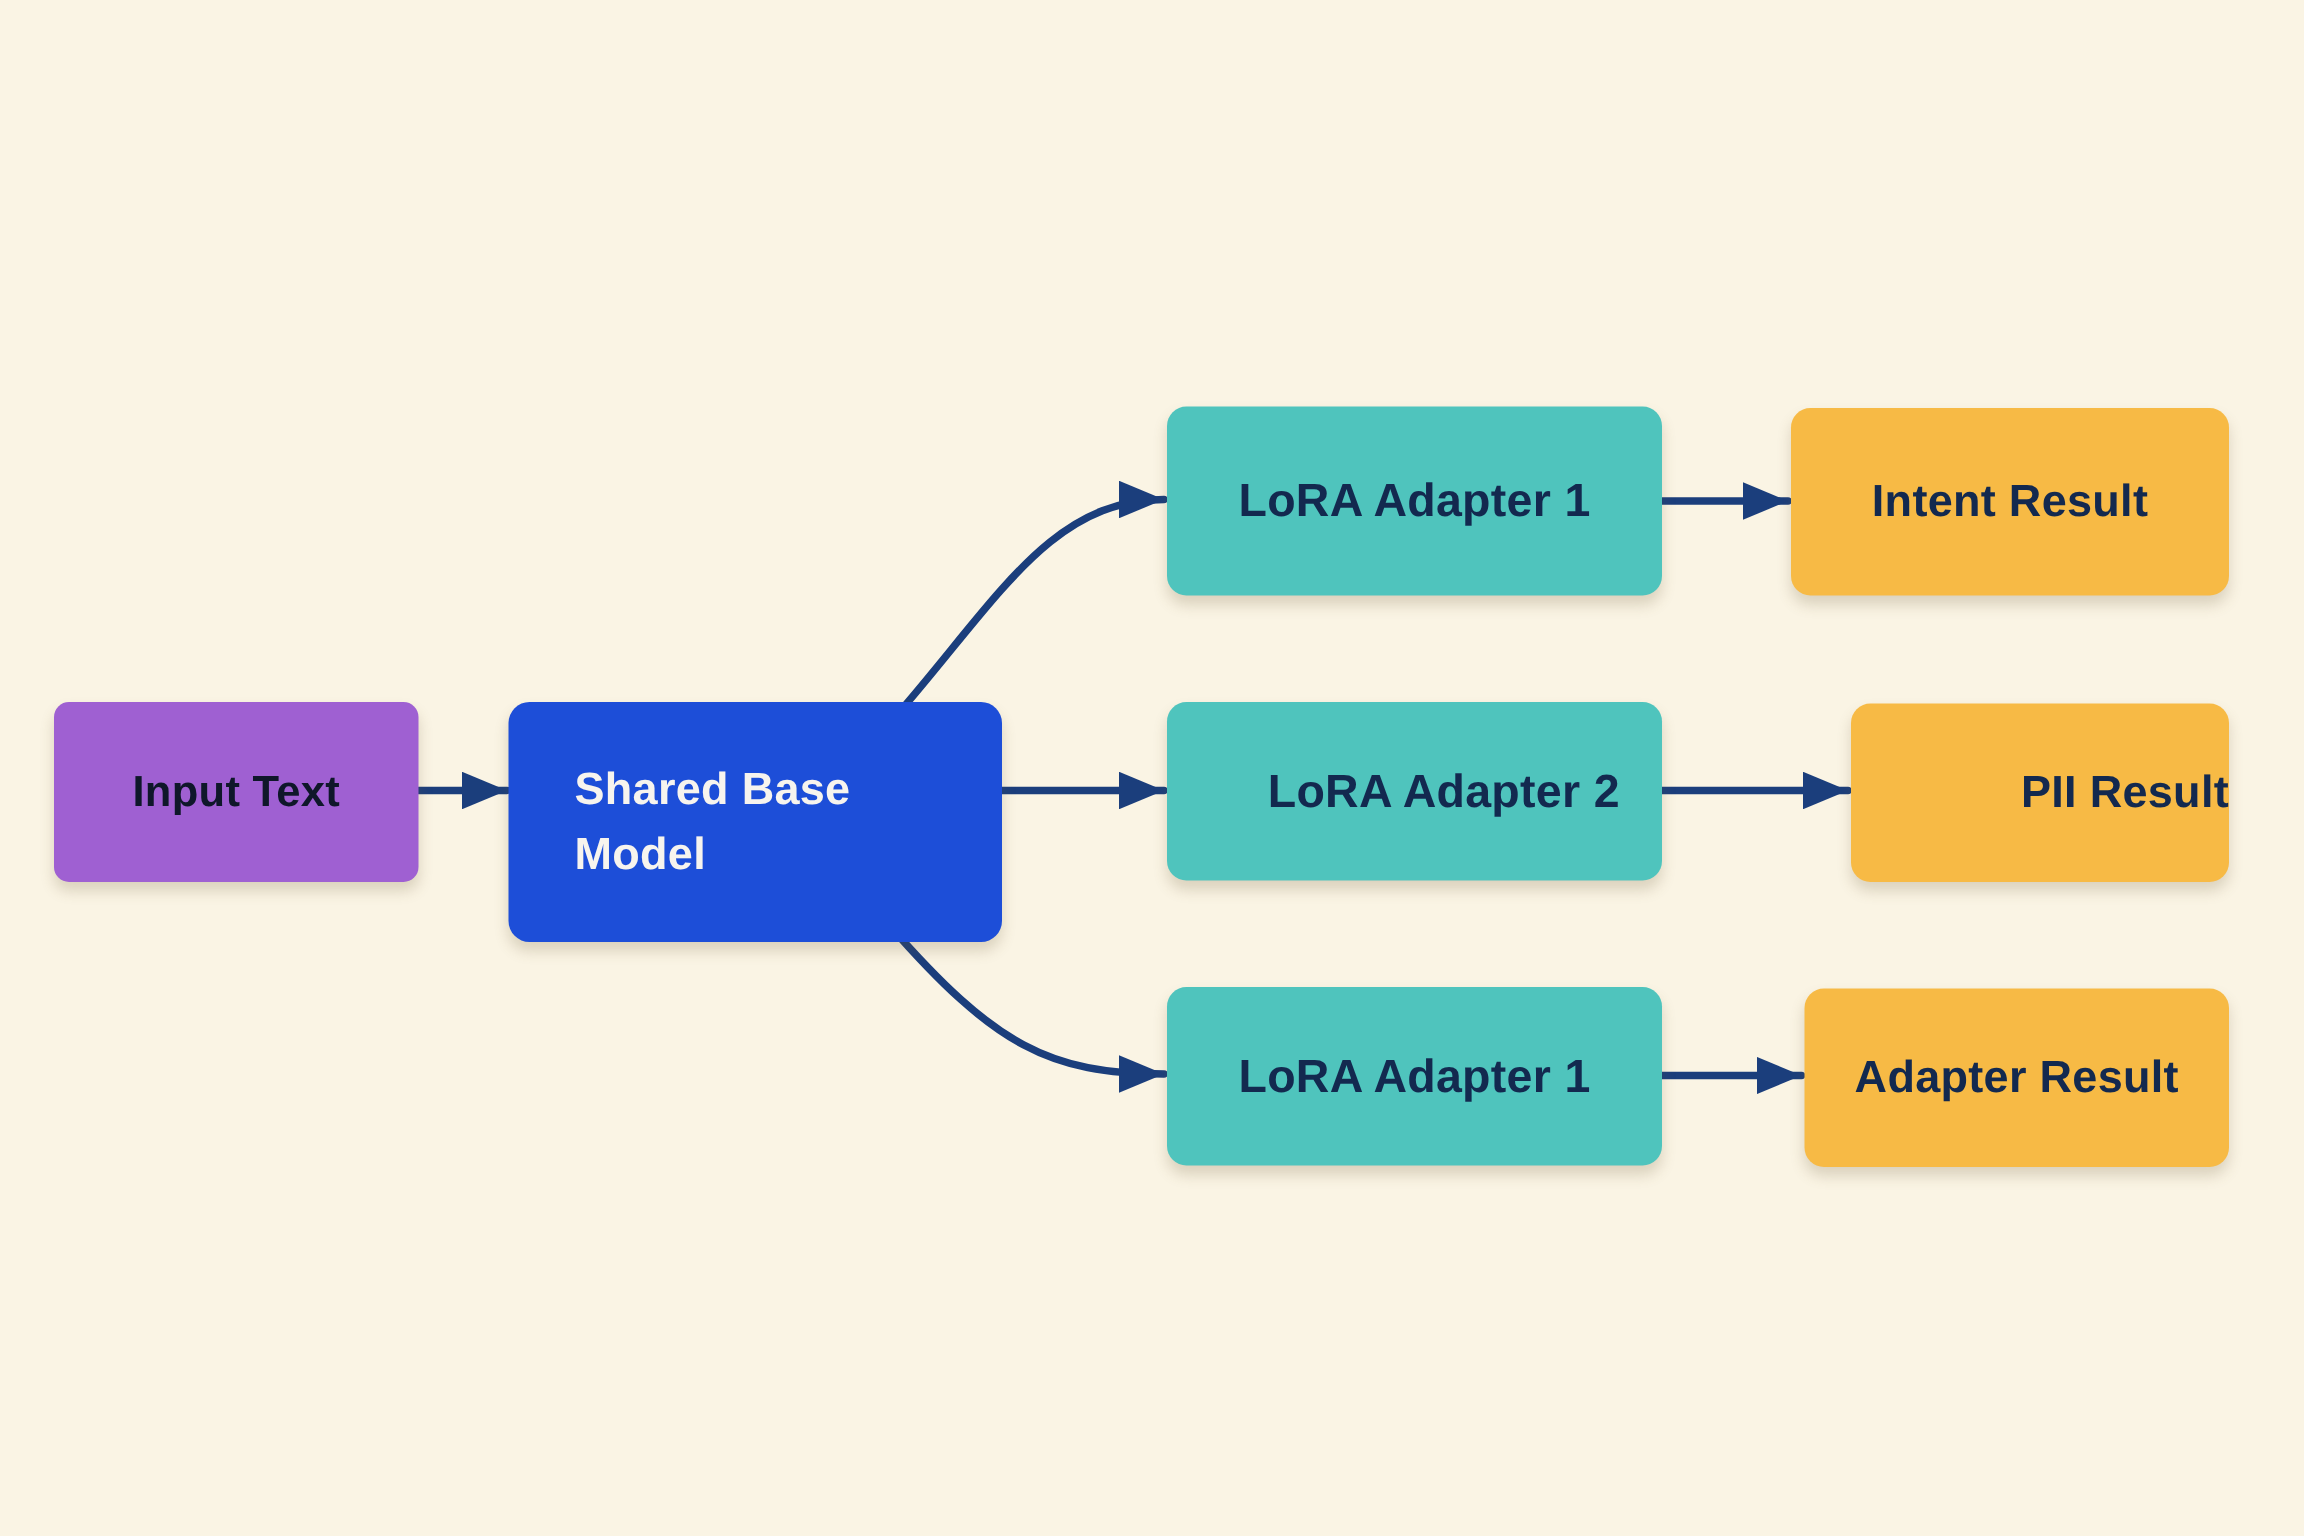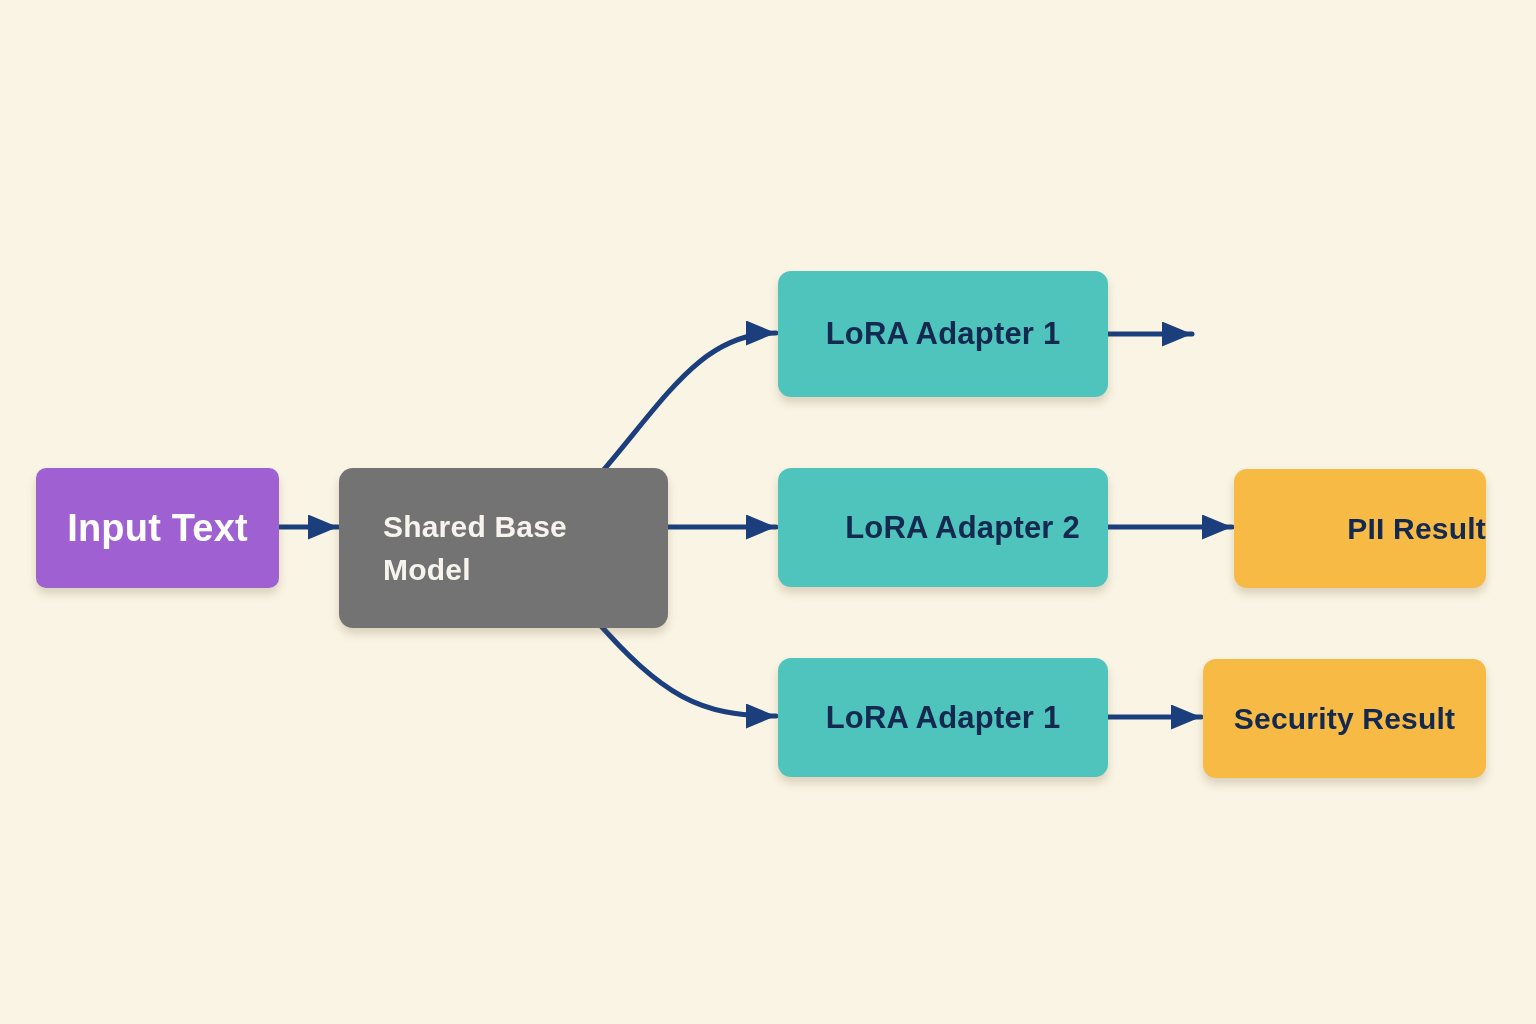--- a/index.html
+++ b/index.html
@@ -38,28 +38,28 @@
     font-weight: 700;
     font-size: 30px;
     letter-spacing: 0.2px;
     box-sizing: border-box;
     box-shadow: 0 6px 9px rgba(110, 92, 55, 0.22);
   }
   .node-input {
     left: 36px; top: 468px;
     width: 243px; height: 120px;
     background: #9f60d2;
-    color: #ffffff;
+    color: #0f172a;
     border-radius: 10px;
-    font-size: 38px;
+    font-size: 29px;
   }
   .node-base {
     left: 339px; top: 468px;
     width: 329px; height: 160px;
-    background: #737373;
+    background: #1d4ed8;
     color: #f7f4ee;
     border-radius: 14px;
     justify-content: flex-start;
     text-align: left;
     padding: 0 42px 0 44px;
     line-height: 1.45;
   }
   .node-adapter {
     left: 778px;
     width: 330px;
@@ -113,22 +113,25 @@
   </div>
 
   <div class="node node-adapter node-adapter-2">
     <span>LoRA Adapter 2</span>
   </div>
 
   <div class="node node-adapter node-adapter-3">
     <span>LoRA Adapter 1</span>
   </div>
 
+  <div class="node node-result node-intent">
+    <span>Intent Result</span>
+  </div>
 
   <div class="node node-result node-pii">
     <span>PII Result</span>
   </div>
 
   <div class="node node-result node-security">
-    <span>Security Result</span>
+    <span>Adapter Result</span>
   </div>
 
 </div>
 
 </body></html>

